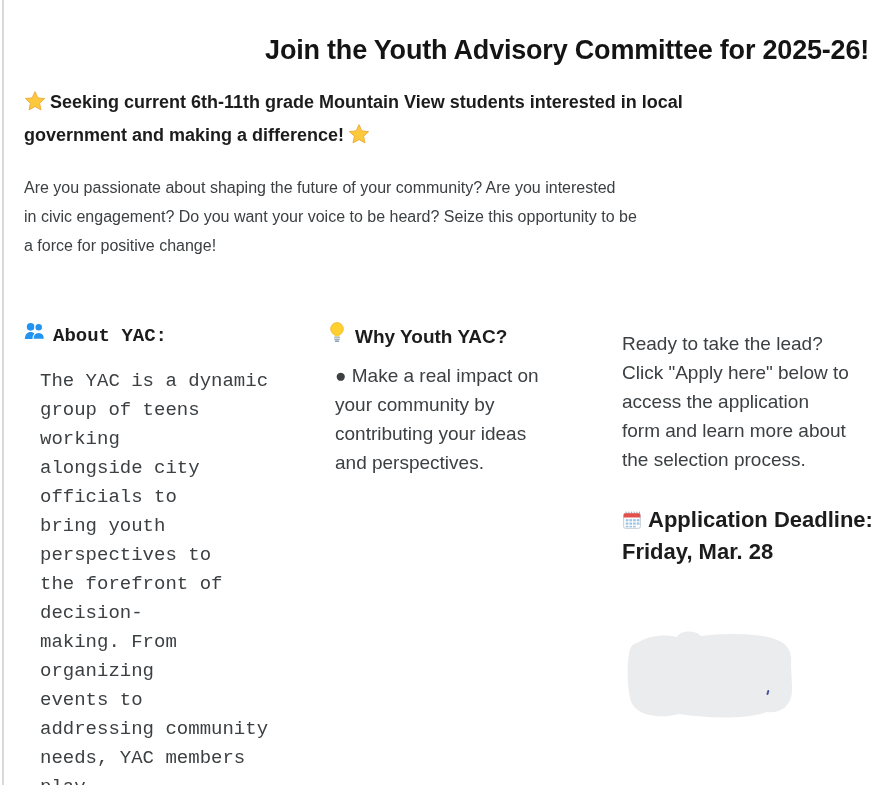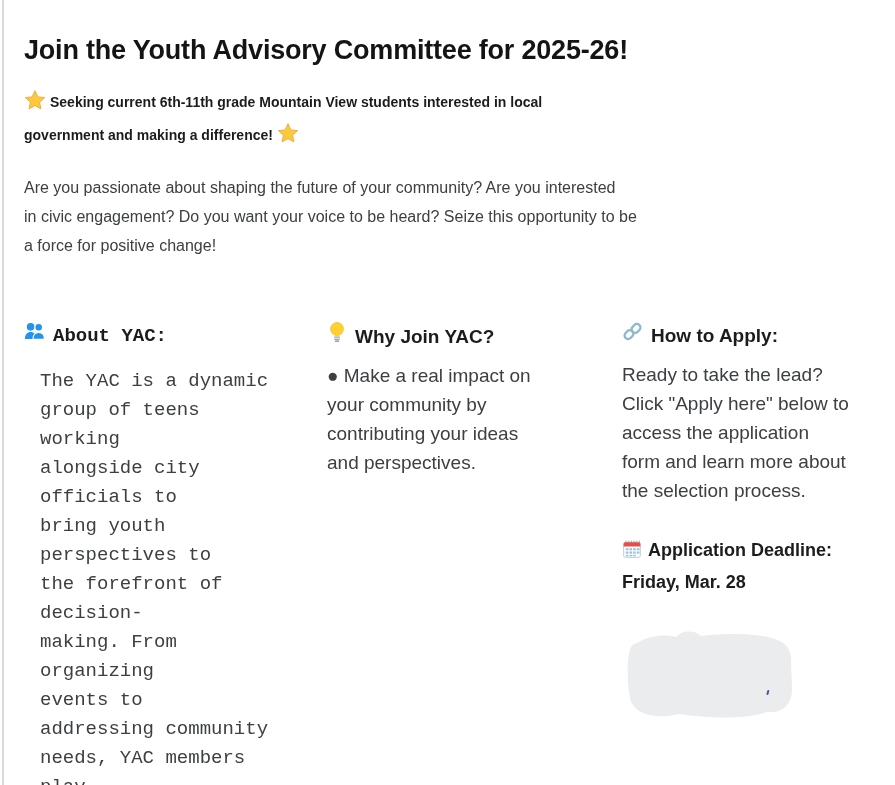--- a/index.html
+++ b/index.html
@@ -18,24 +18,25 @@
   }
   .content {
     position: absolute; left: 24px; top: 0;
     width: 845px;
   }
   .page-title {
     margin: 34px 0 0 0;
     font-size: 27px; line-height: 32px;
     font-weight: bold; color: #141414;
     letter-spacing: -0.2px;
+    text-align: right;
   }
   .subtitle {
     margin: 22px 0 0 0;
-    font-size: 14px; line-height: 29px;
+    font-size: 18px; line-height: 29px;
     font-weight: bold; color: #1c1c1c;
     width: 820px;
   }
   .subtitle .txt { white-space: pre-line; }
   .intro {
     margin: 19px 0 0 0;
     font-size: 16px; line-height: 29px;
     color: #3c4043;
     white-space: pre-line;
     width: 820px;
@@ -54,26 +55,26 @@
     font-size: 19px; line-height: 29px;
     font-weight: bold; color: #1c1c1c;
     display: flex; align-items: center; gap: 8px;
   }
   .col-body, .bullet {
     margin: 16px;
     font-size: 19px; line-height: 29px;
     color: #3c4043;
     white-space: pre-line;
   }
-  .bullet { margin: 0 0 31px 0; }
+  .bullet { margin: 0 0 31px 8px; }
   .bullet:last-child { margin-bottom: 0; }
   .apply-body { margin: 8px 0 31px 0; }
   .deadline {
     margin: 0;
-    font-size: 18px; line-height: 29px;
+    font-size: 22px; line-height: 29px;
     font-weight: bold; color: #1c1c1c;
   }
   .deadline .txt { white-space: pre-line; }
   .icon { flex: 0 0 auto; display: inline-block; }
   .icon-inline { display: inline-block; vertical-align: -3px; margin-right: 6px; }
   .star { display: inline-block; vertical-align: -4px; }
   .star-trail { margin-left: 4px; }
   .star-lead { margin-right: 4px; }
   .redaction-blob {
     position: absolute; left: 615px; top: 628px;
@@ -128,38 +129,29 @@
 
     <div class="col col-why">
       <h3 class="col-heading">
         <span class="icon"><svg width="20" height="22" viewBox="0 0 22 24">
               <circle cx="11" cy="8.6" r="7" fill="#ffd02e" stroke="#f0b32b" stroke-width="0.8"></circle>
               <path d="M8.2 15 L13.8 15 L13.2 17 L8.8 17 Z" fill="#ffd02e"></path>
               <rect x="7.6" y="17" width="6.8" height="2" rx="0.8" fill="#aebfc9"></rect>
               <rect x="7.9" y="19.3" width="6.2" height="1.8" rx="0.8" fill="#9bafba"></rect>
               <rect x="8.6" y="21.3" width="4.8" height="1.8" rx="0.9" fill="#8ba1ad"></rect>
             </svg></span>
-        <span>Why Join YAC?</span>
+        <span>Why Youth YAC?</span>
       </h3>
       <p class="bullet">● Make a real impact on
 your community by
 contributing your ideas
 and perspectives.</p>
     </div>
 
     <div class="col col-apply">
-      <h3 class="col-heading">
-        <span class="icon"><svg width="21" height="21" viewBox="0 0 24 24">
-              <g fill="none" stroke="#8cb8ce" stroke-width="2.6">
-                <rect x="2.5" y="11.5" width="11" height="8" rx="4" transform="rotate(-45 8 15.5)"></rect>
-                <rect x="10.5" y="4.5" width="11" height="8" rx="4" transform="rotate(-45 16 8.5)"></rect>
-              </g>
-            </svg></span>
-        <span>How to Apply:</span>
-      </h3>
       <p class="col-body apply-body">Ready to take the lead?
 Click "Apply here" below to
 access the application
 form and learn more about
 the selection process.</p>
       <p class="deadline"><span class="icon-inline"><svg width="20" height="20" viewBox="0 0 24 24">
               <g stroke="#8d9aa5" stroke-width="1">
                 <line x1="5" y1="2" x2="5" y2="5"></line>
                 <line x1="8.2" y1="2" x2="8.2" y2="5"></line>
                 <line x1="11.4" y1="2" x2="11.4" y2="5"></line>

